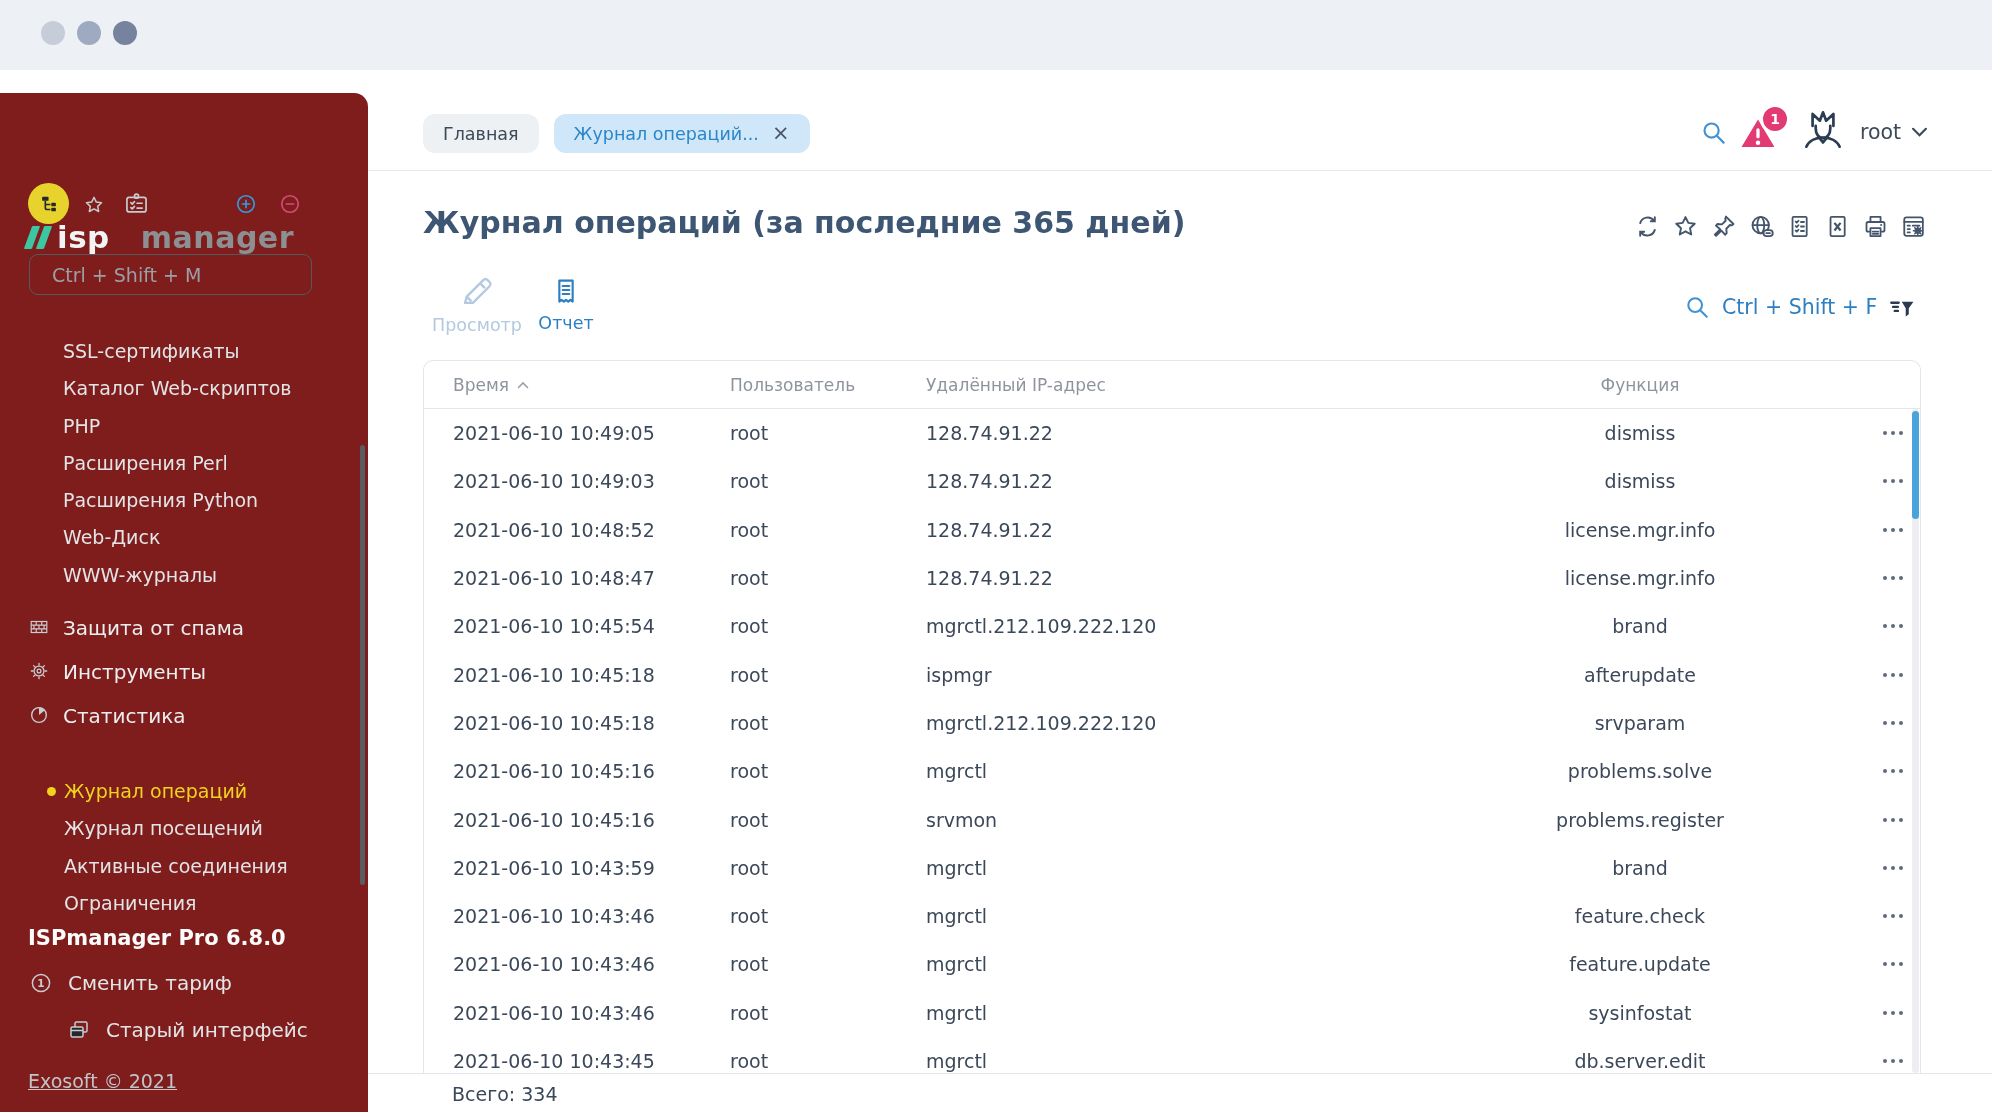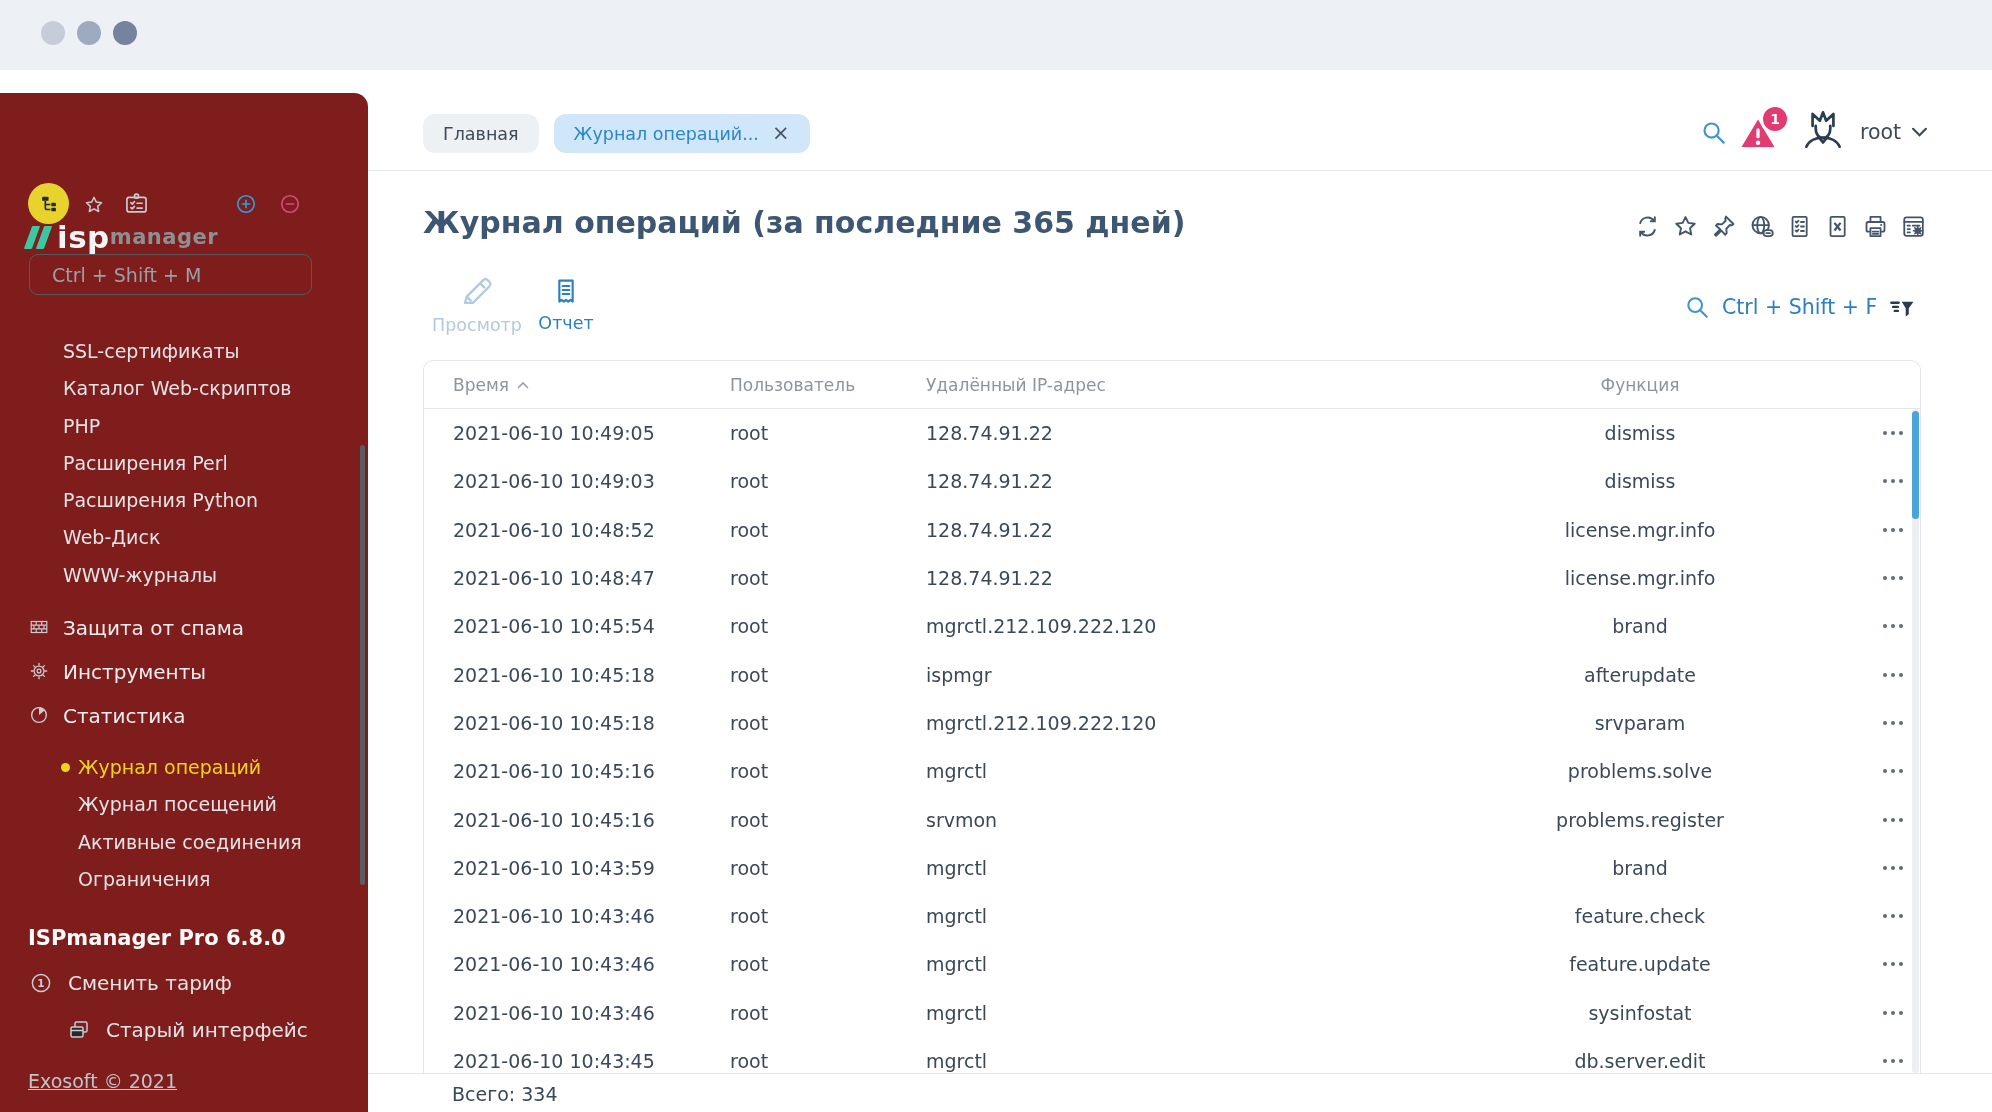--- a/index.html
+++ b/index.html
@@ -17,39 +17,39 @@
   .wdot.d2{left:77px;background:#9eaabf;}
   .wdot.d3{left:113px;background:#76839f;}
 
   
   .sidebar{position:absolute;left:0;top:93px;width:368px;height:1064px;
     background:#7f1d1d;border-top-right-radius:14px;color:#e2e4e6;}
   .logo{position:absolute;left:28px;top:126px;display:flex;align-items:center;}
   .logo .bars{display:flex;gap:4px;margin-right:9px;}
   .logo .bars i{display:block;width:8px;height:23px;background:#3cc7a2;transform:skewX(-20deg);border-radius:1px;}
   .logo .t1{font-size:31px;font-weight:600;color:#f2f3f4;letter-spacing:.5px;}
-  .logo .t2{font-size:21px;font-weight:600;color:#8d9093;letter-spacing:.5px;}
+  .logo .t2{font-size:30px;font-weight:600;color:#8d9093;letter-spacing:.5px;margin-left:31px;}
   .side-ic{position:absolute;}
   .yellow-circle{left:28px;top:90px;width:41px;height:41px;border-radius:50%;background:#e7d32c;
     display:flex;align-items:center;justify-content:center;}
   .ic-star{left:83px;top:101px;}
   .ic-card{left:123px;top:97px;}
   .ic-plus{left:235px;top:100px;}
   .ic-minus{left:279px;top:100px;}
   .side-search{position:absolute;left:29px;top:161px;width:283px;height:41px;box-sizing:border-box;
     background:transparent;border:1px solid #55595d;border-radius:9px;color:#e2e4e6;
     padding:0 10px 0 22px;font-size:19px;font-family:inherit;outline:none;}
   .side-search::placeholder{color:#9aa0a5;opacity:1;}
   ul.sm{list-style:none;margin:0;padding:0;position:absolute;left:0;right:0;}
   #menu-plain{top:240px;}
   #menu-plain li{height:37.3px;line-height:37.3px;padding-left:63px;font-size:19px;color:#e2e4e6;cursor:pointer;}
   #menu-sections{top:523px;}
   #menu-sections li{height:44px;display:flex;align-items:flex-start;font-size:20px;font-weight:500;color:#eceeef;cursor:pointer;}
   #menu-sections .s-ic{width:22px;margin-left:28px;margin-right:13px;flex:0 0 auto;}
-  #menu-sub{top:656px;padding-left:14px;}
+  #menu-sub{top:680px;}
   #menu-sub li{position:relative;height:37.4px;line-height:37.4px;padding-left:64px;font-size:19px;color:#e2e4e6;cursor:pointer;}
   #menu-sub li.active{color:#f0d31b;font-weight:500;}
   #menu-sub li.active .bullet{position:absolute;left:47px;top:50%;margin-top:-4.5px;width:9px;height:9px;border-radius:50%;background:#f0d31b;}
   .version{position:absolute;left:28px;top:833px;font-size:21px;font-weight:700;color:#fafbfb;}
   .side-link{position:absolute;left:0;display:flex;align-items:center;cursor:pointer;font-size:20px;color:#e2e4e6;}
   .side-link .s-ic{width:24px;margin-left:29px;margin-right:15px;}
   #side-link-0{top:868px;height:44px;}
   #side-link-1{top:915px;height:44px;padding-left:38px;}
   .copyright{position:absolute;left:28px;top:977px;font-size:19px;color:#c2c5c8;text-decoration:underline;cursor:pointer;}
   .side-thumb{position:absolute;right:3px;top:352px;width:5px;height:440px;border-radius:3px;background:#595d61;}

